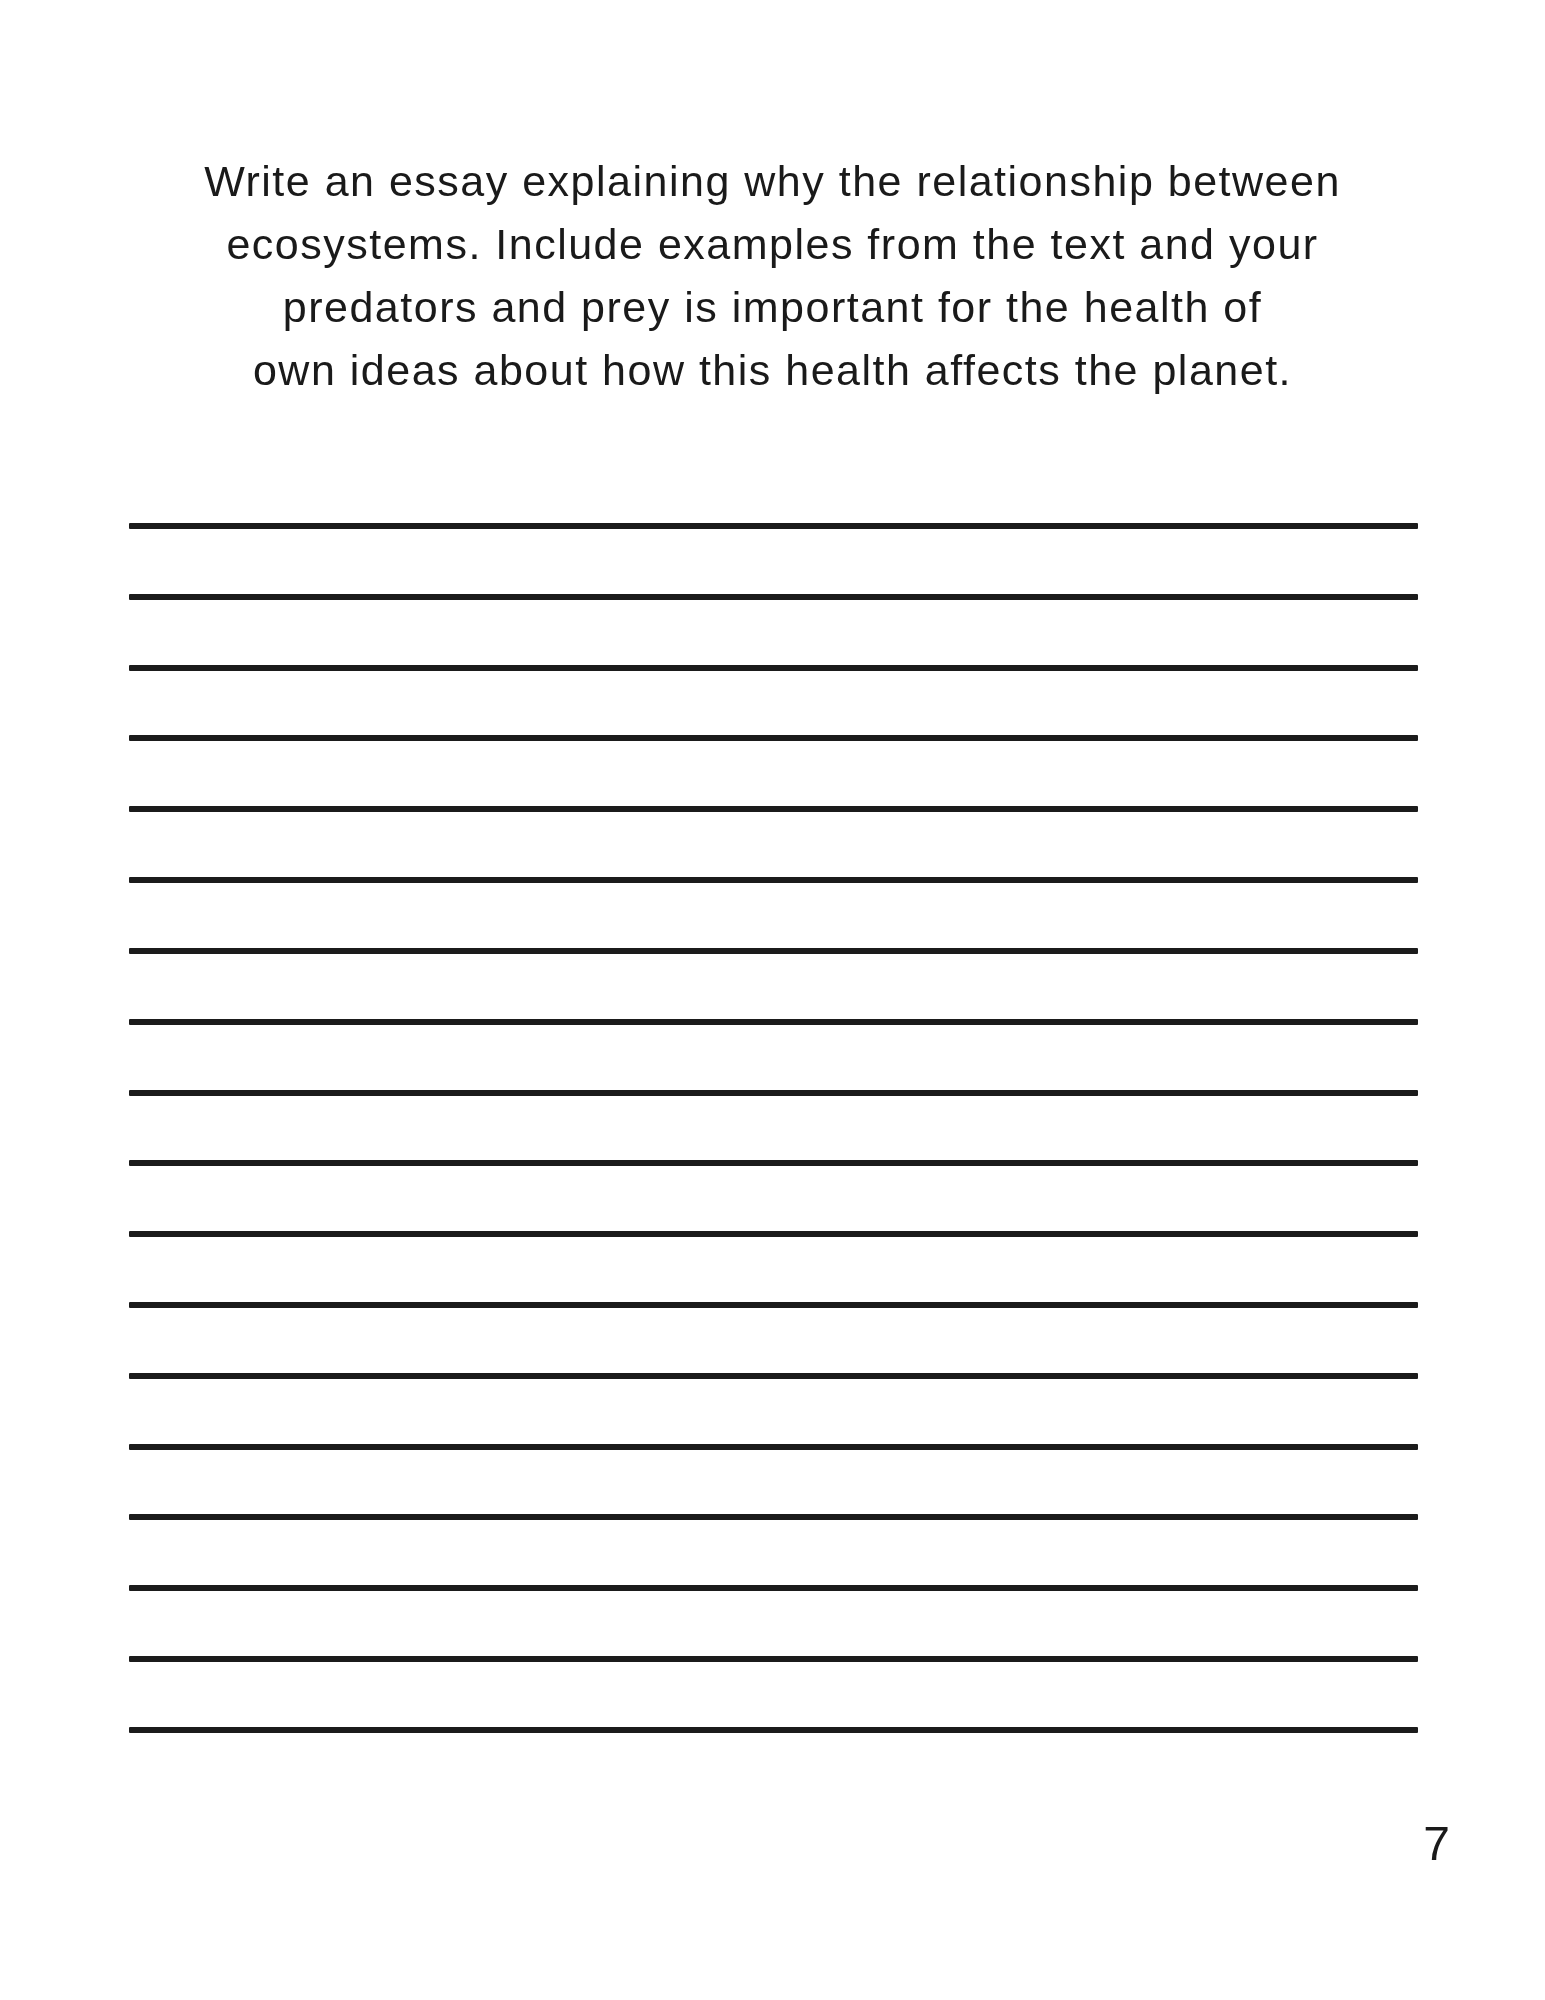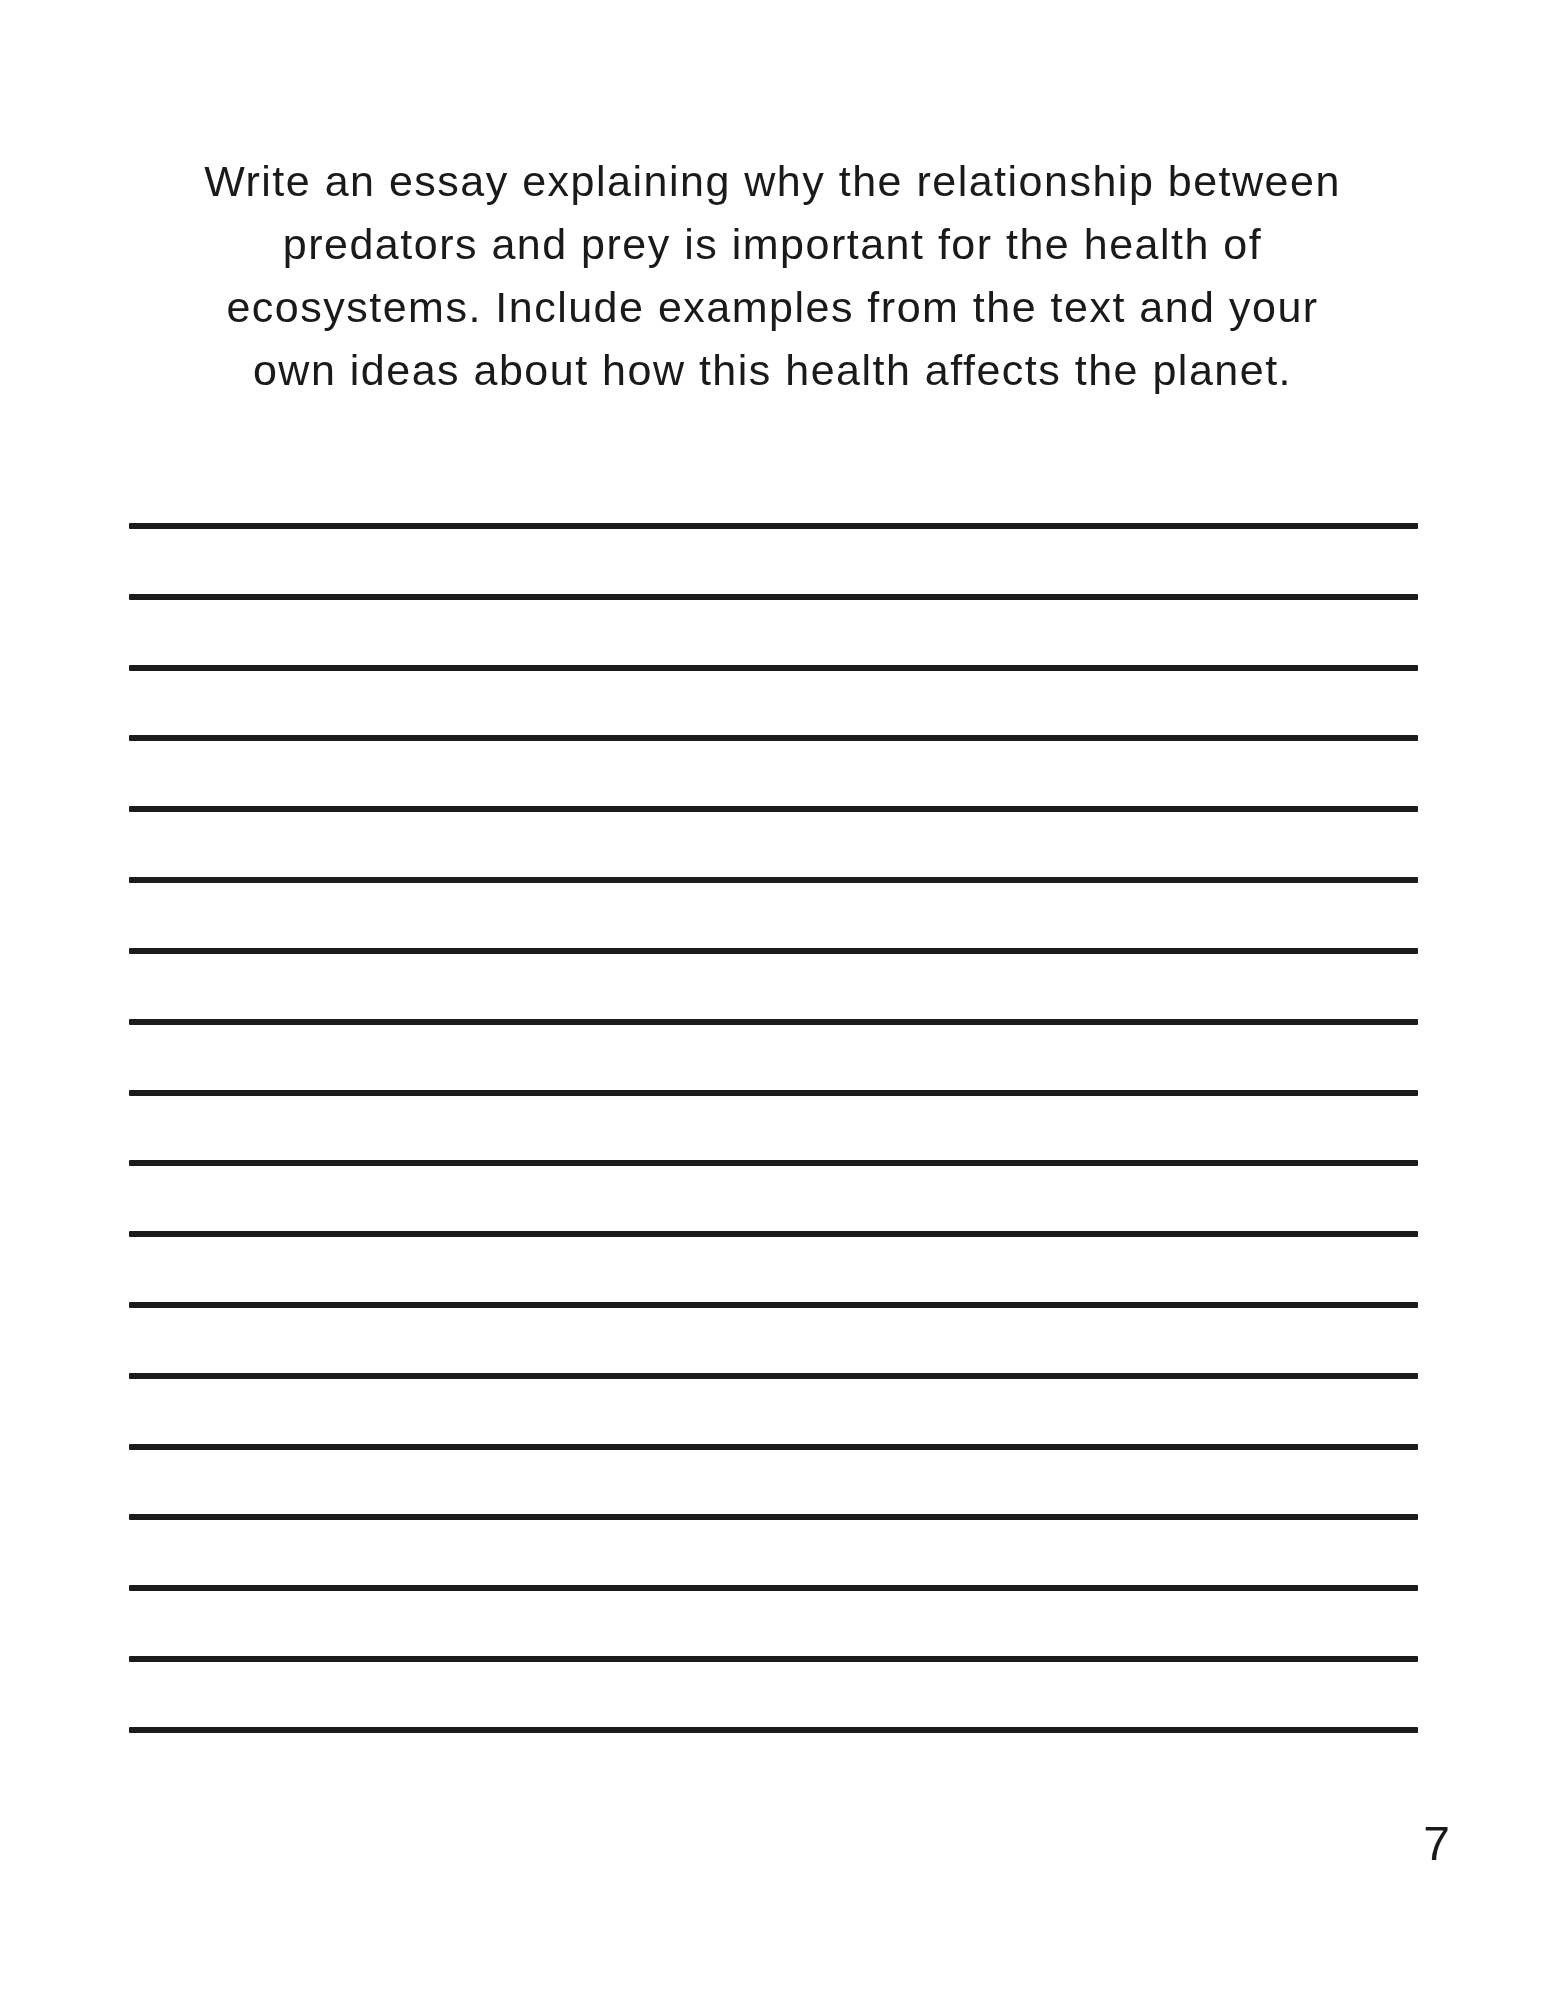--- a/index.html
+++ b/index.html
@@ -57,22 +57,22 @@
     color: var(--text);
   }
 </style>
 </head>
 <body>
 
 <div class="page">
 
   <div class="prompt">
     <div class="prompt-line">Write an essay explaining why the relationship between</div>
+    <div class="prompt-line">ecosystems. Include examples from the text and your</div>
     <div class="prompt-line">predators and prey is important for the health of</div>
-    <div class="prompt-line">ecosystems. Include examples from the text and your</div>
     <div class="prompt-line">own ideas about how this health affects the planet.</div>
   </div>
 
   <div class="writing-lines">
       <div class="writing-line"></div>
       <div class="writing-line"></div>
       <div class="writing-line"></div>
       <div class="writing-line"></div>
       <div class="writing-line"></div>
       <div class="writing-line"></div>

